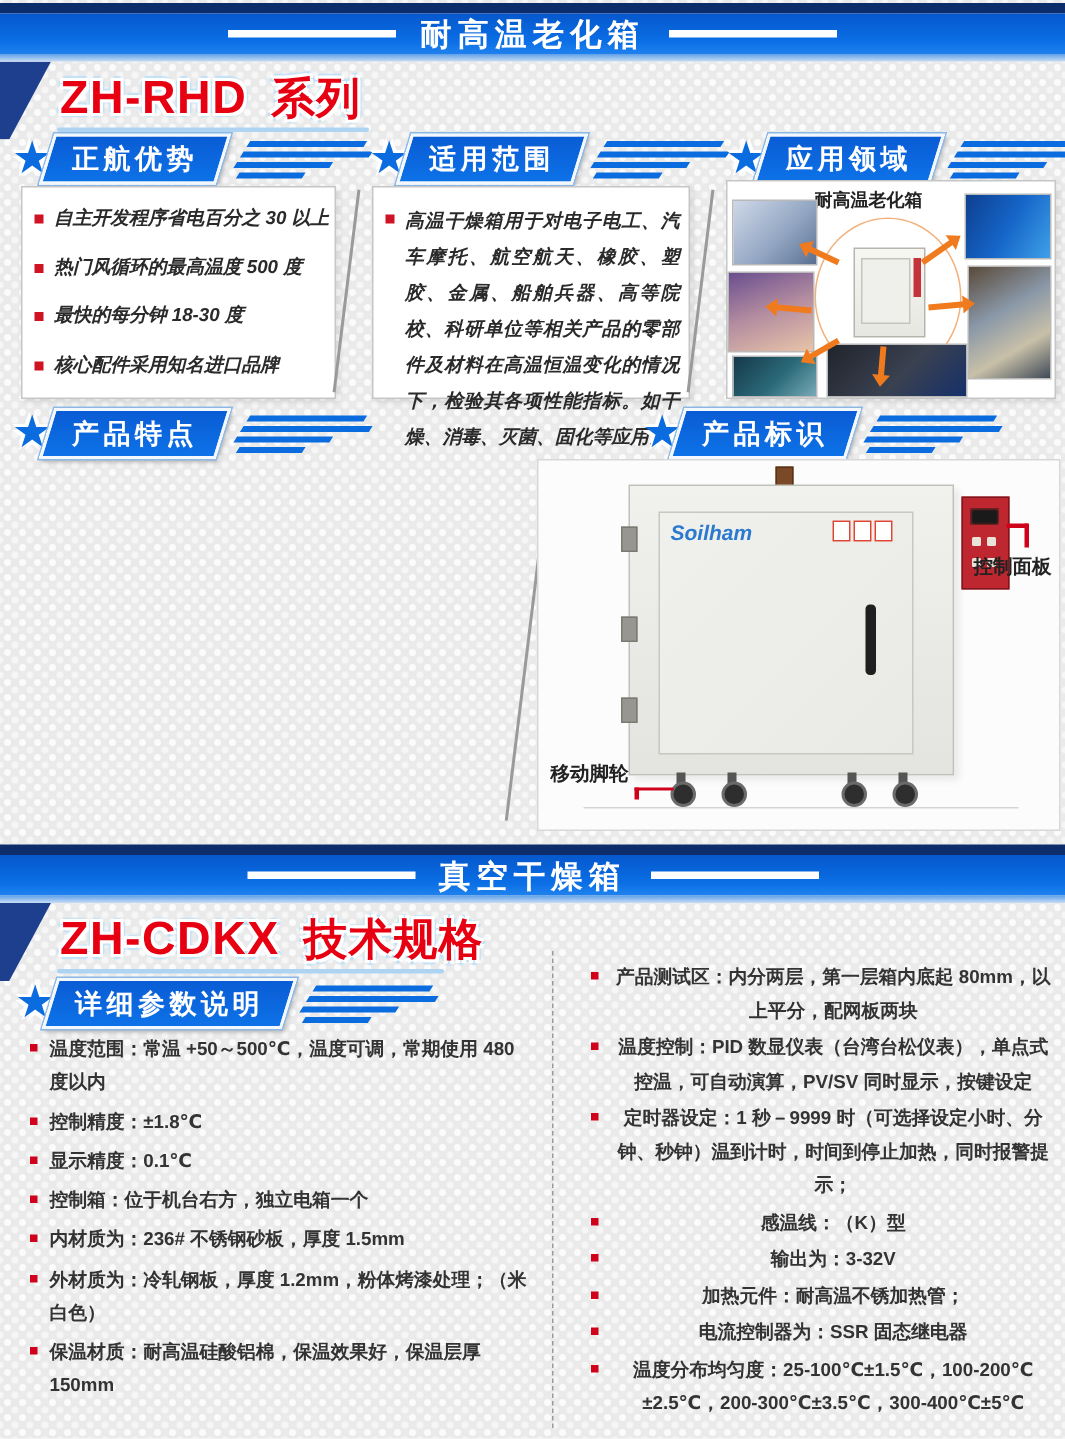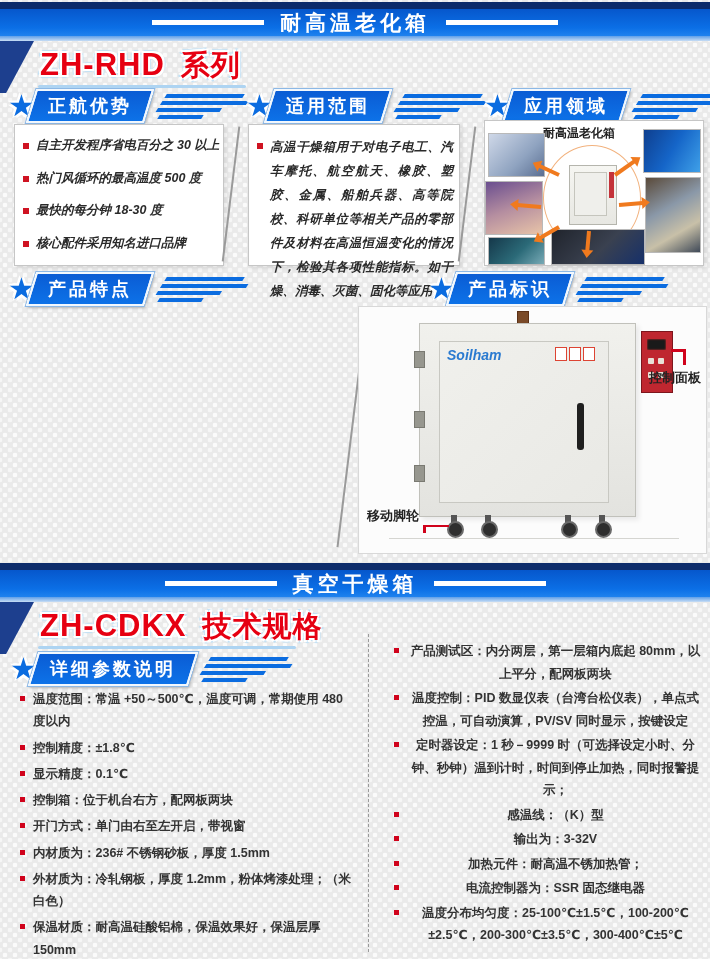--- a/index.html
+++ b/index.html
@@ -297,22 +297,21 @@
         <i></i>
       </span>
   </div>
 
   <div class="dash-divider" style="left:368px;top:634px;height:318px;"></div>
 
   <ul class="spec spec-left" style="left:18px;top:688px;width:340px;">
     <li>温度范围：常温 +50～500℃，温度可调，常期使用 480 度以内</li>
     <li>控制精度：±1.8℃</li>
     <li>显示精度：0.1℃</li>
-    <li>控制箱：位于机台右方，配网板两块</li>
-    <li>开门方式：单门由右至左开启，带视窗</li>
+    <li>控制箱：位于机台右方，独立电箱一个</li>
     <li>内材质为：236# 不锈钢砂板，厚度 1.5mm</li>
     <li>外材质为：冷轧钢板，厚度 1.2mm，粉体烤漆处理；（米白色）</li>
     <li>保温材质：耐高温硅酸铝棉，保温效果好，保温层厚 150mm</li>
 
   </ul>
 
   <ul class="spec spec-right" style="left:392px;top:640px;width:312px;">
     <li>产品测试区：内分两层，第一层箱内底起 80mm，以上平分，配网板两块</li>
     <li>温度控制：PID 数显仪表（台湾台松仪表），单点式控温，可自动演算，PV/SV 同时显示，按键设定</li>
     <li>定时器设定：1 秒－9999 时（可选择设定小时、分钟、秒钟）温到计时，时间到停止加热，同时报警提示；</li>

